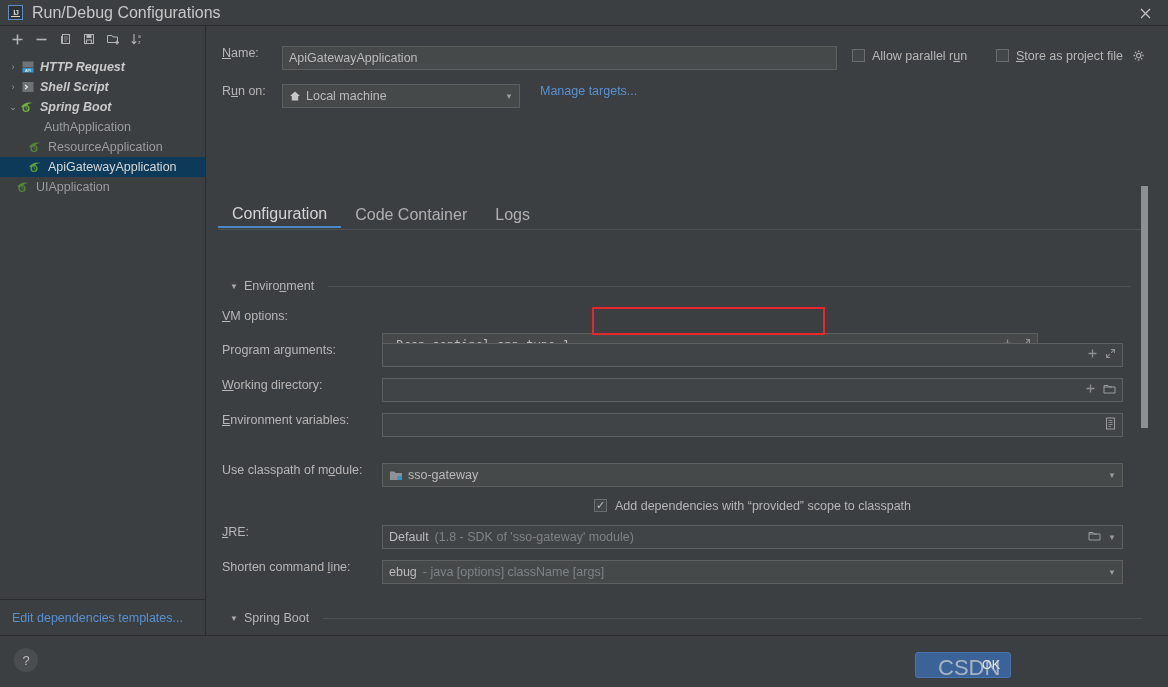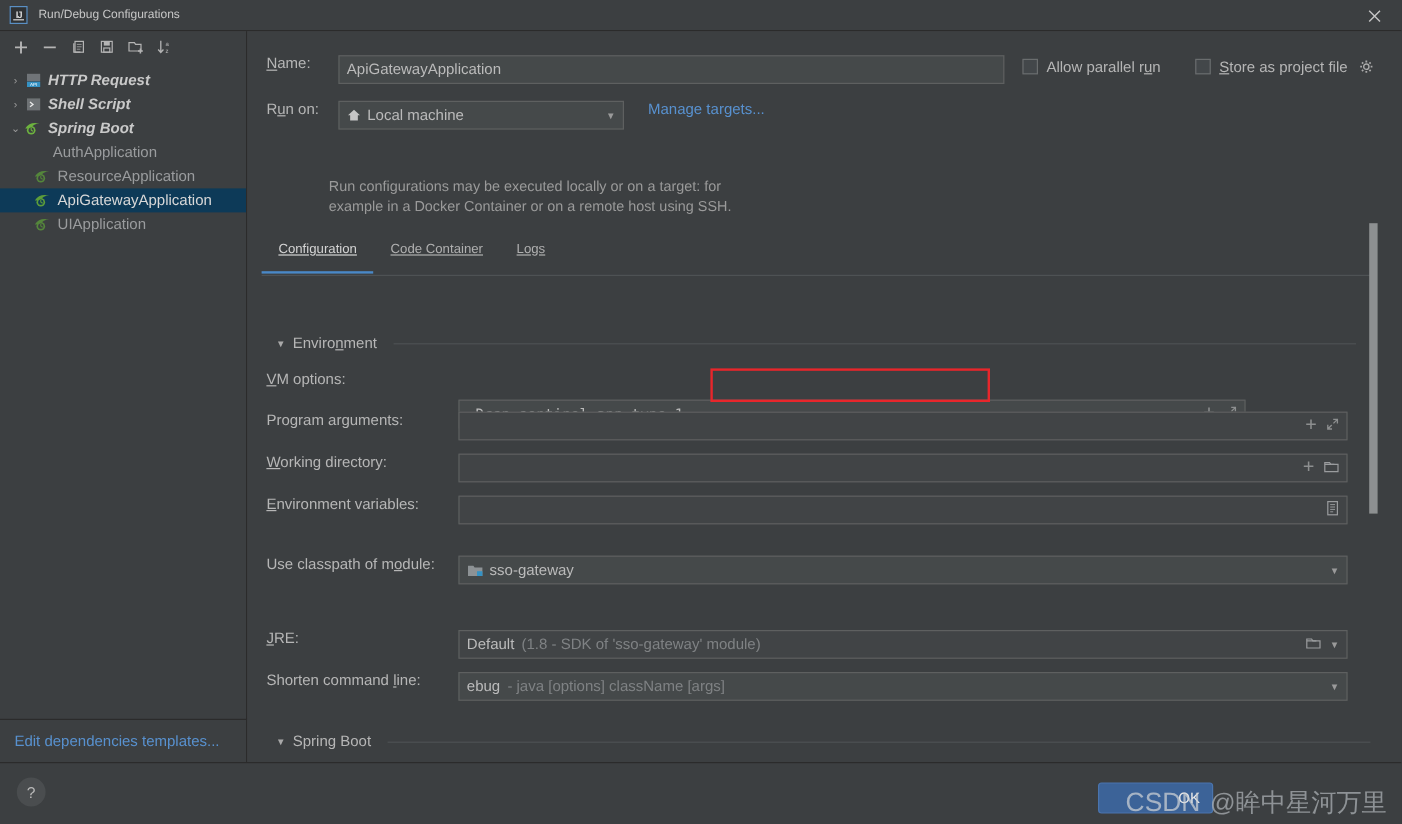--- a/index.html
+++ b/index.html
@@ -13,21 +13,21 @@
   }
   .dialog { position:relative; width:1168px; height:687px; background:#3c3f41; }
 
   
   .titlebar { position:absolute; left:0; top:0; width:1168px; height:26px;
     background:#3c3f41; border-bottom:1px solid #2b2b2b; display:flex; align-items:center; }
   .ij-logo { width:15px; height:15px; margin-left:8px; border:1px solid #5a8fc4;
     background:#2f3133; color:#d6d6d6; font-size:8px; font-weight:bold;
     display:flex; align-items:center; justify-content:center; letter-spacing:-1px; position:relative; }
   .ij-logo:after{ content:""; position:absolute; left:2px; bottom:2px; width:9px; height:1px; background:#d6d6d6;}
-  .title-text { margin-left:9px; font-size:10px; color:#c7c7c7; }
+  .title-text { margin-left:9px; font-size:16px; color:#c7c7c7; }
   .close-btn { position:absolute; right:0; top:0; width:46px; height:26px;
     display:flex; align-items:center; justify-content:center; color:#c4c4c4; font-size:14px; }
 
   
   .left-panel { position:absolute; left:0; top:26px; width:206px; height:609px;
     background:#3c3f41; border-right:1px solid #2b2b2b; }
   .toolbar { height:26px; display:flex; align-items:center; padding-left:6px; gap:2px; }
   .tb-btn { width:22px; height:20px; display:flex; align-items:center; justify-content:center;
     color:#b4b4b4; }
   .tb-btn svg { display:block; }
@@ -67,21 +67,21 @@
 
   .link { color:#5891cf; font-size:12.5px; }
 
   .cbox { width:13px; height:13px; border:1px solid #6a6d6e; background:#43474a;
     display:inline-flex; align-items:center; justify-content:center; flex:none; }
   .cbox.checked:after { content:"✓"; color:#c2c2c2; font-size:11px; line-height:11px; }
 
   .desc { color:#9a9a9a; font-size:12px; line-height:17px; }
 
   .tabs { display:flex; align-items:flex-end; height:28px; gap:0; }
-  .tab { padding:0 14px; height:26px; display:flex; color:#b0b0b0; font-size:11px;text-decoration:underline; }
+  .tab { padding:0 14px; height:26px; display:flex; align-items:center; color:#b0b0b0; font-size:16px; }
   .tab.active { color:#d4d4d4; border-bottom:2px solid #4a88c7; }
   .tabs-underline { position:absolute; height:1px; background:#4e5254; }
 
   .section-hdr { display:flex; align-items:center; gap:6px; }
   .section-hdr .tri { color:#a9a9a9; font-size:8px; }
   .section-hdr .sline { flex:1; height:1px; background:#4e5254; margin-left:8px; }
 
   .mono { font-family:"DejaVu Sans Mono", monospace; font-size:12px; }
   .dim { color:#7f8284; }
 
@@ -222,21 +222,21 @@
           <svg width="16" height="14" viewBox="0 0 16 14">
             <path d="M1 7 Q5 1 13 3 Q8 3 5.5 7 Z" fill="#5d9e3a"></path>
             <circle cx="6" cy="8.5" r="3.6" fill="#5d9e3a"></circle>
             <circle cx="6" cy="8.5" r="2.2" fill="#0d3a58"></circle>
             <path d="M6 8.5 L6 6.6 M6 8.5 L7.6 9.3" stroke="#5d9e3a" stroke-width=".9"></path>
           </svg>
         </div>
         <div class="tree-label">ApiGatewayApplication</div>
       </div>
 
-      <div class="tree-row leaf" style="padding-left:28px">
+      <div class="tree-row leaf" style="padding-left:16px">
         <div class="ico">
           <svg width="16" height="14" viewBox="0 0 16 14" opacity=".75">
             <path d="M1 7 Q5 1 13 3 Q8 3 5.5 7 Z" fill="#5d9e3a"></path>
             <circle cx="6" cy="8.5" r="3.6" fill="#5d9e3a"></circle>
             <circle cx="6" cy="8.5" r="2.2" fill="#3c3f41"></circle>
             <path d="M6 8.5 L6 6.6 M6 8.5 L7.6 9.3" stroke="#5d9e3a" stroke-width=".9"></path>
           </svg>
         </div>
         <div class="tree-label">UIApplication</div>
       </div>
@@ -282,24 +282,20 @@
           <svg width="12" height="12" viewBox="0 0 12 12">
               <path d="M6 1.5 L11 6 H9.2 V10.5 H2.8 V6 H1 Z" fill="#c6c6c6"></path>
             </svg>
         </span>
         <span>Local machine</span>
         <span class="caret">▼</span>
       </div>
       <div class="link" style="margin-left:20px">Manage targets...</div>
     </div>
 
-    <div class="desc" style="position:absolute; left:68px; top:121px;">
-      <div>Run configurations may be executed locally or on a target: for</div>
-      <div>example in a Docker Container or on a remote host using SSH.</div>
-    </div>
 
     <div class="tabs" style="position:absolute; left:12px; top:174px; width:940px;">
       <div class="tab active">
         <span>Configuration</span>
       </div>
       <div class="tab">
         <span>Code Container</span>
       </div>
       <div class="tab">
         <span>Logs</span>
@@ -395,20 +391,24 @@
           <svg width="14" height="13" viewBox="0 0 14 13">
             <path d="M1 2.5 H5.5 L6.5 4 H13 V11 H1 Z" fill="#8d9295"></path>
             <rect x="8.5" y="7" width="4.5" height="4" fill="#3592c4"></rect>
           </svg>
         </span>
         <span>sso-gateway</span>
         <span class="caret">▼</span>
       </div>
     </div>
 
+    <div class="row" style="position:absolute; left:388px; top:473px; gap:8px;">
+      <span class="cbox checked"></span>
+      <span class="lbl">Add dependencies with “provided” scope to classpath</span>
+    </div>
 
     <div class="row" style="position:absolute; left:16px; top:499px;">
       <div class="lbl" style="width:160px"><span class="u">J</span>RE:</div>
       <div class="combo disabled" style="width:741px;">
         <span>Default</span>
         <span class="dim" style="margin-left:6px">(1.8 - SDK of 'sso-gateway' module)</span>
         <span class="field-icons">
           <span>
             <svg width="13" height="12" viewBox="0 0 13 12">
                 <path d="M1 2.5 H5 L6 4 H12 V10 H1 Z" fill="none" stroke="#9a9c9e" stroke-width="1"></path>
@@ -464,16 +464,15 @@
       <span>?</span>
     </div>
   </div>
 
   <div class="ok-btn">
     <span>OK</span>
   </div>
 
   <div class="watermark">
     <span class="csdn">CSDN</span>
-    <span class="uname" style="margin-left:8px">@眸中星河万里</span>
   </div>
 
 </div>
 
 </body></html>

